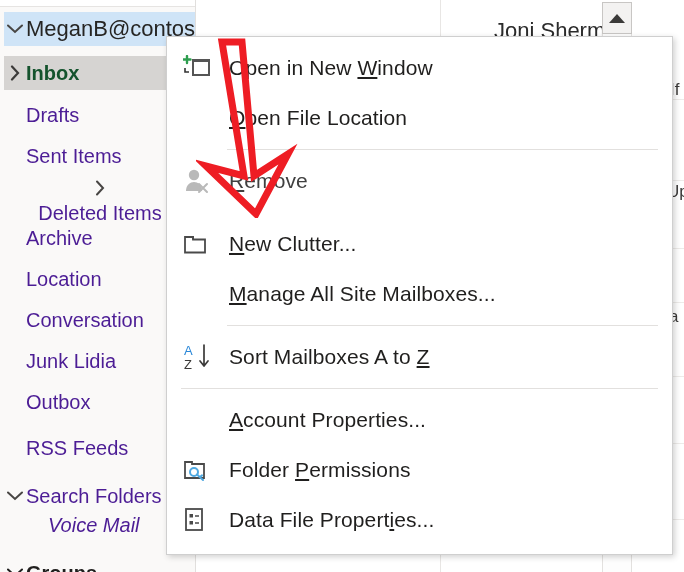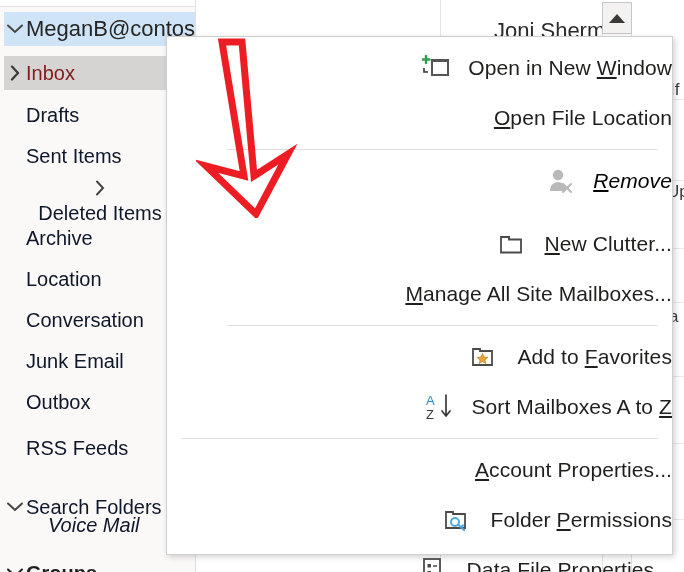--- a/index.html
+++ b/index.html
@@ -35,33 +35,33 @@
     box-sizing: border-box;
   }
   .folder-row {
     position: absolute;
     left: 4px;
     width: 192px;
     height: 34px;
     display: flex;
     align-items: center;
     font-size: 20px;
-    color: #0f172a;
+    color: #4c1d95;
     white-space: nowrap;
     box-sizing: border-box;
   }
   .folder-row.account {
     background: #cfe4f7;
     color: #262523;
     font-size: 22px;
   }
   .folder-row.selected {
     background: #d6d4d2;
-    font-weight: normal;
-    color: #7f1d1d;
+    font-weight: bold;
+    color: #14532d;
   }
   .chev {
     display: inline-block;
     width: 22px;
     flex: 0 0 22px;
     text-align: center;
     font-size: 15px;
     color: #484644;
     line-height: 1;
   }
@@ -145,23 +145,22 @@
     box-shadow: 2px 2px 6px rgba(0,0,0,0.18);
     z-index: 30;
   }
   .menu-item {
     position: relative;
     height: 50px;
     display: flex;
     align-items: center;
     box-sizing: border-box;
     padding-left: 16px;
-    justify-content: flex-end;
-  }
-  .menu-item.disabled .menu-label { color: #000000; font-style: italic; }
+  }
+  .menu-item.disabled .menu-label { color: #404040; }
   .menu-icon {
     width: 46px;
     flex: 0 0 46px;
     display: flex;
     align-items: center;
     justify-content: flex-start;
   }
   .menu-label {
     font-size: 21px;
     color: #201f1e;
@@ -239,34 +238,34 @@
     <span class="folder-label">Location</span>
   </div>
 
   <div class="folder-row" style="top:303px;">
     <span class="chev"></span>
     <span class="folder-label">Conversation</span>
   </div>
 
   <div class="folder-row" style="top:344px;">
     <span class="chev"></span>
-    <span class="folder-label">Junk Email</span>
+    <span class="folder-label">Junk Lidia</span>
   </div>
 
   <div class="folder-row" style="top:385px;">
     <span class="chev"></span>
     <span class="folder-label">Outbox</span>
   </div>
 
   <div class="folder-row" style="top:431px;">
     <span class="chev"></span>
     <span class="folder-label">RSS Feeds</span>
   </div>
 
-  <div class="folder-row" style="top:490px;">
+  <div class="folder-row" style="top:479px;">
     <span class="chev">
       <svg width="16" height="10" viewBox="0 0 16 10">
           <path d="M1 1.5 L8 8 L15 1.5" stroke="#484644" stroke-width="2" fill="none" stroke-linecap="round"></path>
         </svg>
     </span>
     <span class="folder-label">Search Folders</span>
   </div>
 
   <div class="folder-row italic" style="top:508px;">
     <span class="chev"></span>
@@ -362,31 +361,20 @@
 
   <div class="menu-item">
     <span class="menu-icon"></span>
     <span class="menu-label">
       <u>M</u><span>anage All Site Mailboxes...</span>
     </span>
   </div>
 
   <div class="menu-sep"></div>
 
-  <div class="menu-item">
-    <span class="menu-icon">
-      <svg width="30" height="26" viewBox="0 0 30 26">
-        <path d="M2 5 h7 v2 h12 v14 h-19 z" stroke="#4a4a4a" stroke-width="1.8" fill="#ffffff"></path>
-        <path d="M11.5 9.5 l1.6 3.5 l3.8 0.4 l-2.9 2.5 l0.9 3.7 l-3.4-2 l-3.4 2 l0.9-3.7 l-2.9-2.5 l3.8-0.4 z" fill="#e8a33d" stroke="#c4801c" stroke-width="0.7"></path>
-      </svg>
-    </span>
-    <span class="menu-label">
-      <span>Add to </span><u>F</u><span>avorites</span>
-    </span>
-  </div>
 
   <div class="menu-item">
     <span class="menu-icon">
       <svg width="32" height="30" viewBox="0 0 32 30">
         <text x="1" y="13" font-family="Liberation Sans, sans-serif" font-size="13" fill="#2b88d8">A</text>
         <text x="1" y="27" font-family="Liberation Sans, sans-serif" font-size="13" fill="#3b3a39">Z</text>
         <path d="M21 3 v21 M17 19 l4 5 l4-5" stroke="#3b3a39" stroke-width="1.7" fill="none" stroke-linecap="round" stroke-linejoin="round"></path>
       </svg>
     </span>
     <span class="menu-label">

